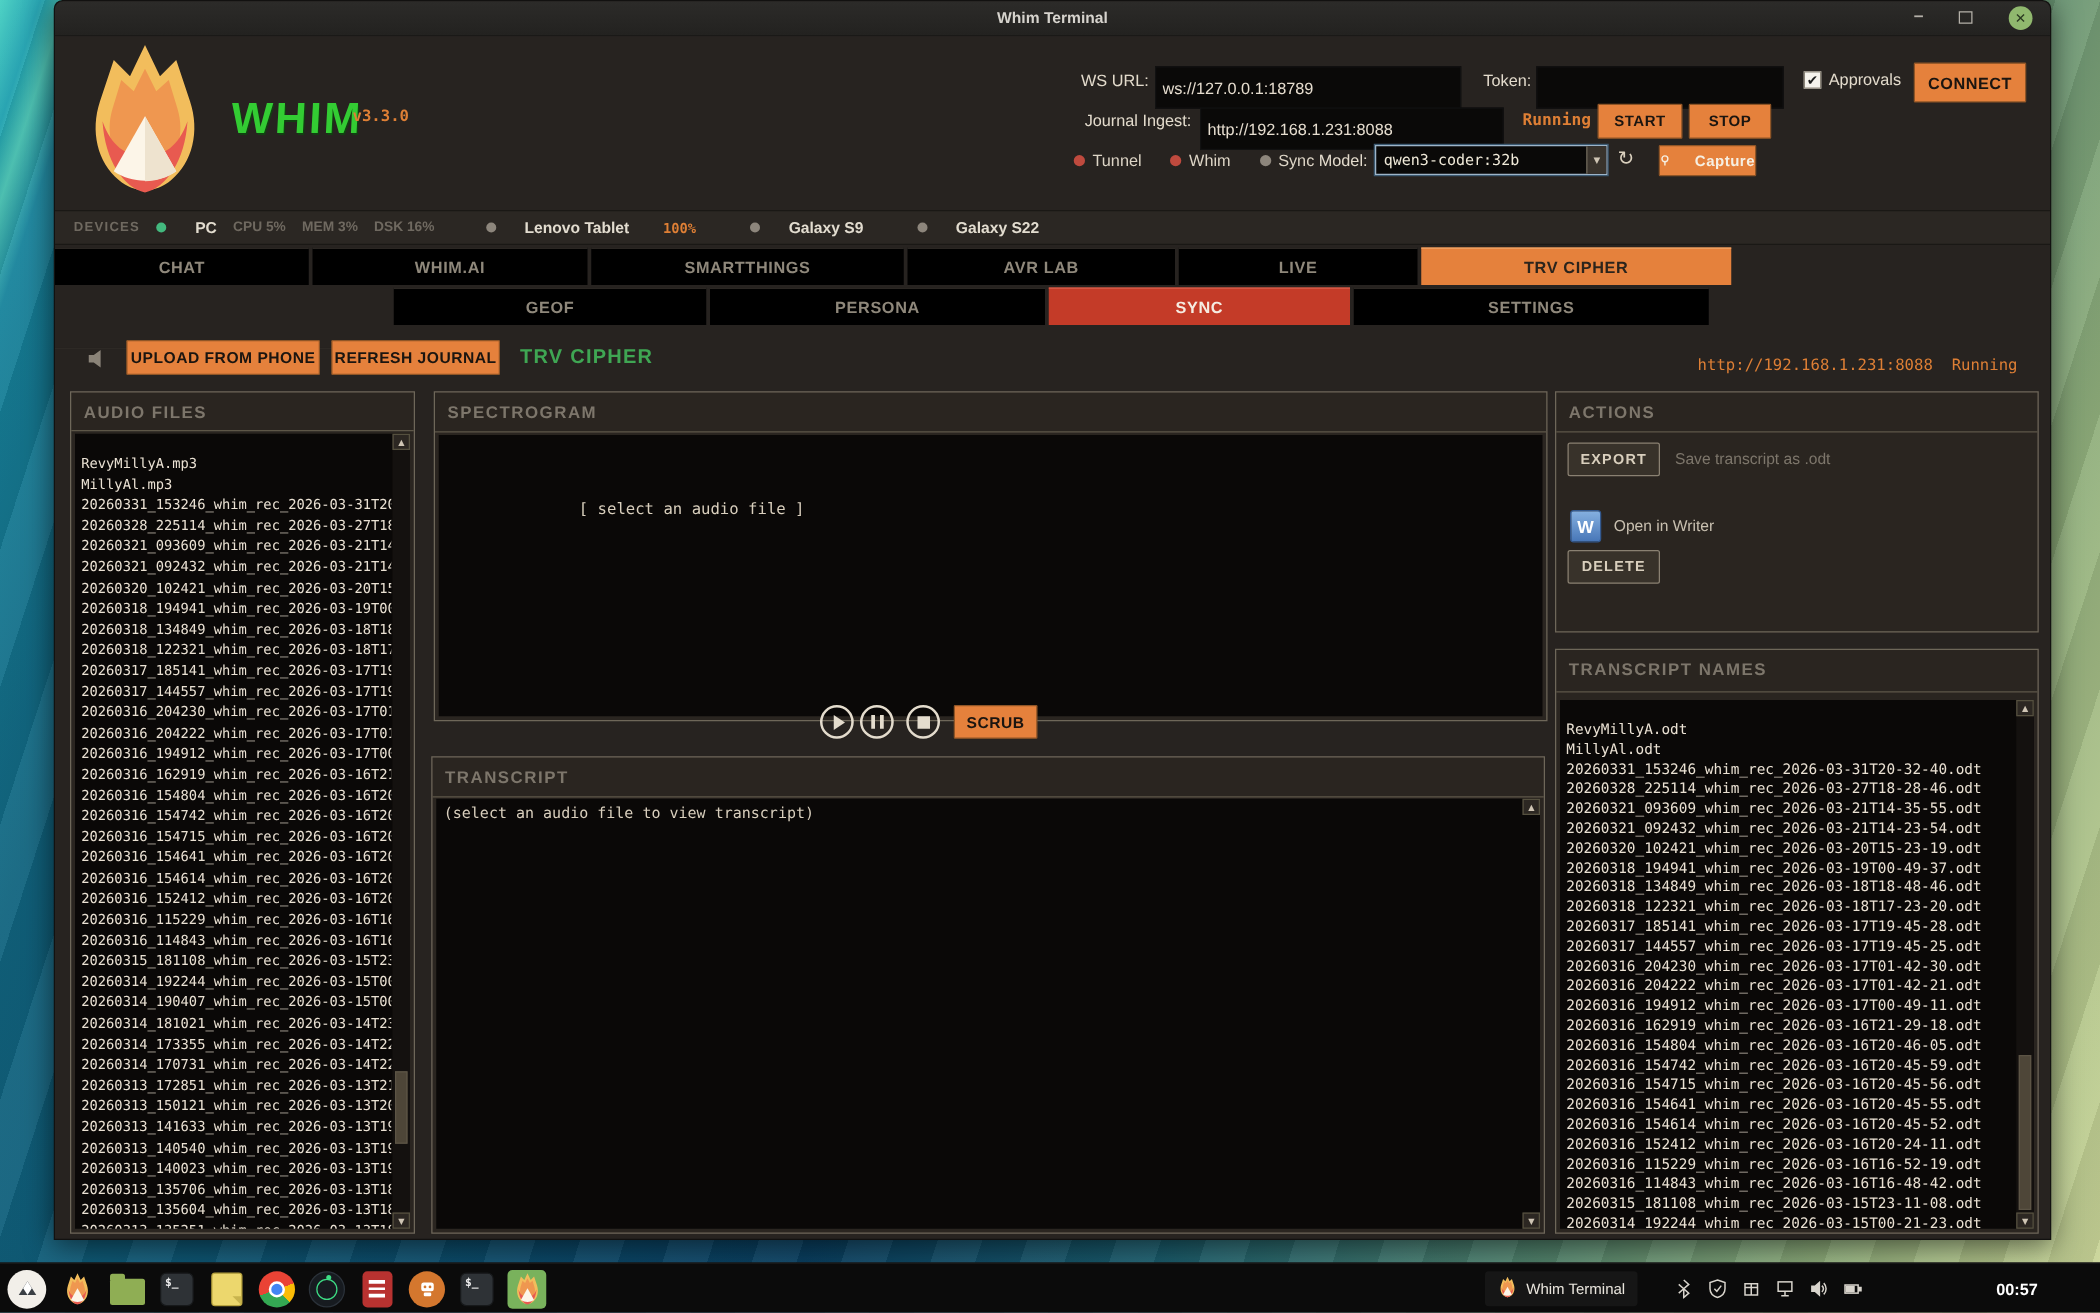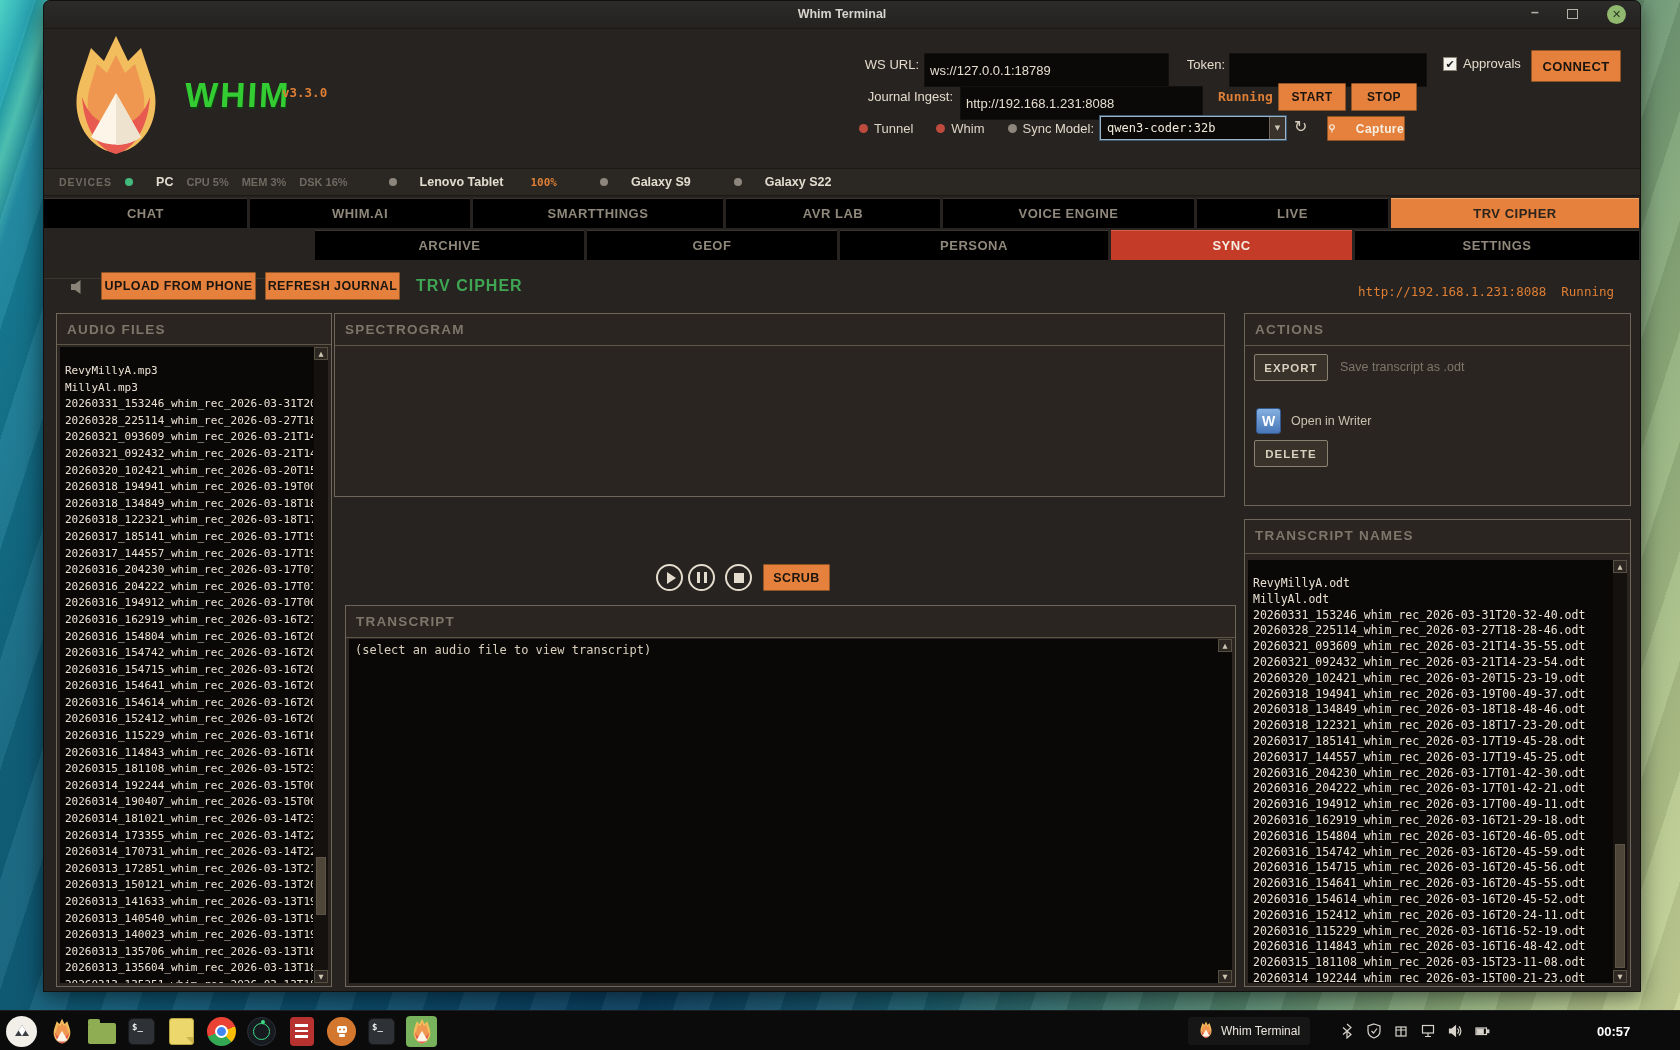--- a/index.html
+++ b/index.html
@@ -71,21 +71,21 @@
   #speaker{position:absolute;left:25px;top:277px}
   #upload{left:57px;top:271px;width:155px;height:28px;font-size:12.5px}
   #refreshj{left:221px;top:271px;width:135px;height:28px;font-size:12.5px}
   #tool-title{position:absolute;left:372px;top:276px;font:800 16px "Liberation Sans",sans-serif;
               letter-spacing:1px;color:var(--green-head)}
   #endpoint{position:absolute;left:1150px;top:283px;width:420px;text-align:right;
             font:12.5px "DejaVu Sans Mono",monospace;color:var(--run)}
   
   .panel{position:absolute;background:#2a2520;border:1px solid #6e6759}
   #p-audio{left:12px;top:312px;width:276px;height:674px}
-  #p-spect{left:290px;top:312px;width:891px;height:184px}
+  #p-spect{left:303px;top:312px;width:891px;height:264px}
   #p-trans{left:301px;top:604px;width:891px;height:382px}
   #p-act{left:1200px;top:312px;width:387px;height:193px}
   #p-names{left:1200px;top:518px;width:387px;height:468px}
   .ptitle{position:absolute;left:10px;top:8px;font:bold 13.5px "Liberation Sans",sans-serif;
           letter-spacing:1.2px;color:var(--muted)}
   .prule{position:absolute;left:0;right:0;height:1px;background:#5e5748}
   .blackbox{position:absolute;left:3px;right:3px;bottom:3px;background:#0a0807}
   .listrows{position:absolute;left:0;top:0;right:15px;bottom:0;overflow:hidden;padding:16px 0 0 5px;white-space:nowrap}
   .row{color:var(--listtxt);font-family:"DejaVu Sans Mono",monospace;cursor:default}
   #audio-list .row{font-size:11px;line-height:16.6px}
@@ -235,27 +235,25 @@
         <span class="dot" style="background:#8d867c"></span>
         <span>Galaxy S22</span>
       </span>
   </div>
 
   <div class="tabs" id="tabs1">
       <div class="tab" style="width: 203px;">CHAT</div>
       <div class="tab" style="width: 220px;">WHIM.AI</div>
       <div class="tab" style="width: 250px;">SMARTTHINGS</div>
       <div class="tab" style="width: 214px;">AVR LAB</div>
-      <div class="tab" style="width: 251px;">VOICE ENGINE</div>
       <div class="tab" style="width: 191px;">LIVE</div>
       <div class="tab tab-on" style="width: 248px;">TRV CIPHER</div>
     </div>
   <div class="tabs" id="tabs2">
       <div class="tab" style="width: 268px; margin-top: 48px;">LIBRARY</div>
-      <div class="tab" style="width: 269px;">ARCHIVE</div>
       <div class="tab" style="width: 250px;">GEOF</div>
       <div class="tab" style="width: 268px;">PERSONA</div>
       <div class="tab tab-red" style="width: 241px;">SYNC</div>
       <div class="tab" style="width: 284px;">SETTINGS</div>
     </div>
 
   <div id="speaker">
     <svg width="18" height="18" viewBox="0 0 18 18">
         <path d="M2 6 H6 L11.5 2 V16 L6 12 H2 Z" fill="#8a8378"></path>
       </svg>
@@ -316,20 +314,23 @@
         <div class="sb-btn sb-up">▲</div>
         <div class="sb-th" style="top:510px;height:58px"></div>
         <div class="sb-btn sb-dn">▼</div>
       </div>
     </div>
   </div>
 
   <div class="panel" id="p-spect">
     <div class="ptitle">SPECTROGRAM</div>
     <div class="prule" style="top:31px"></div>
+    <div class="blackbox" style="top:34px">
+      <div id="spect-msg">[ select an audio file ]</div>
+    </div>
   </div>
 
   <div class="pb" id="pb-play">
       <span class="g"></span>
     </div>
   <div class="pb" id="pb-pause">
       <span class="g"></span>
       <span class="g2"></span>
     </div>
   <div class="pb" id="pb-stop">

